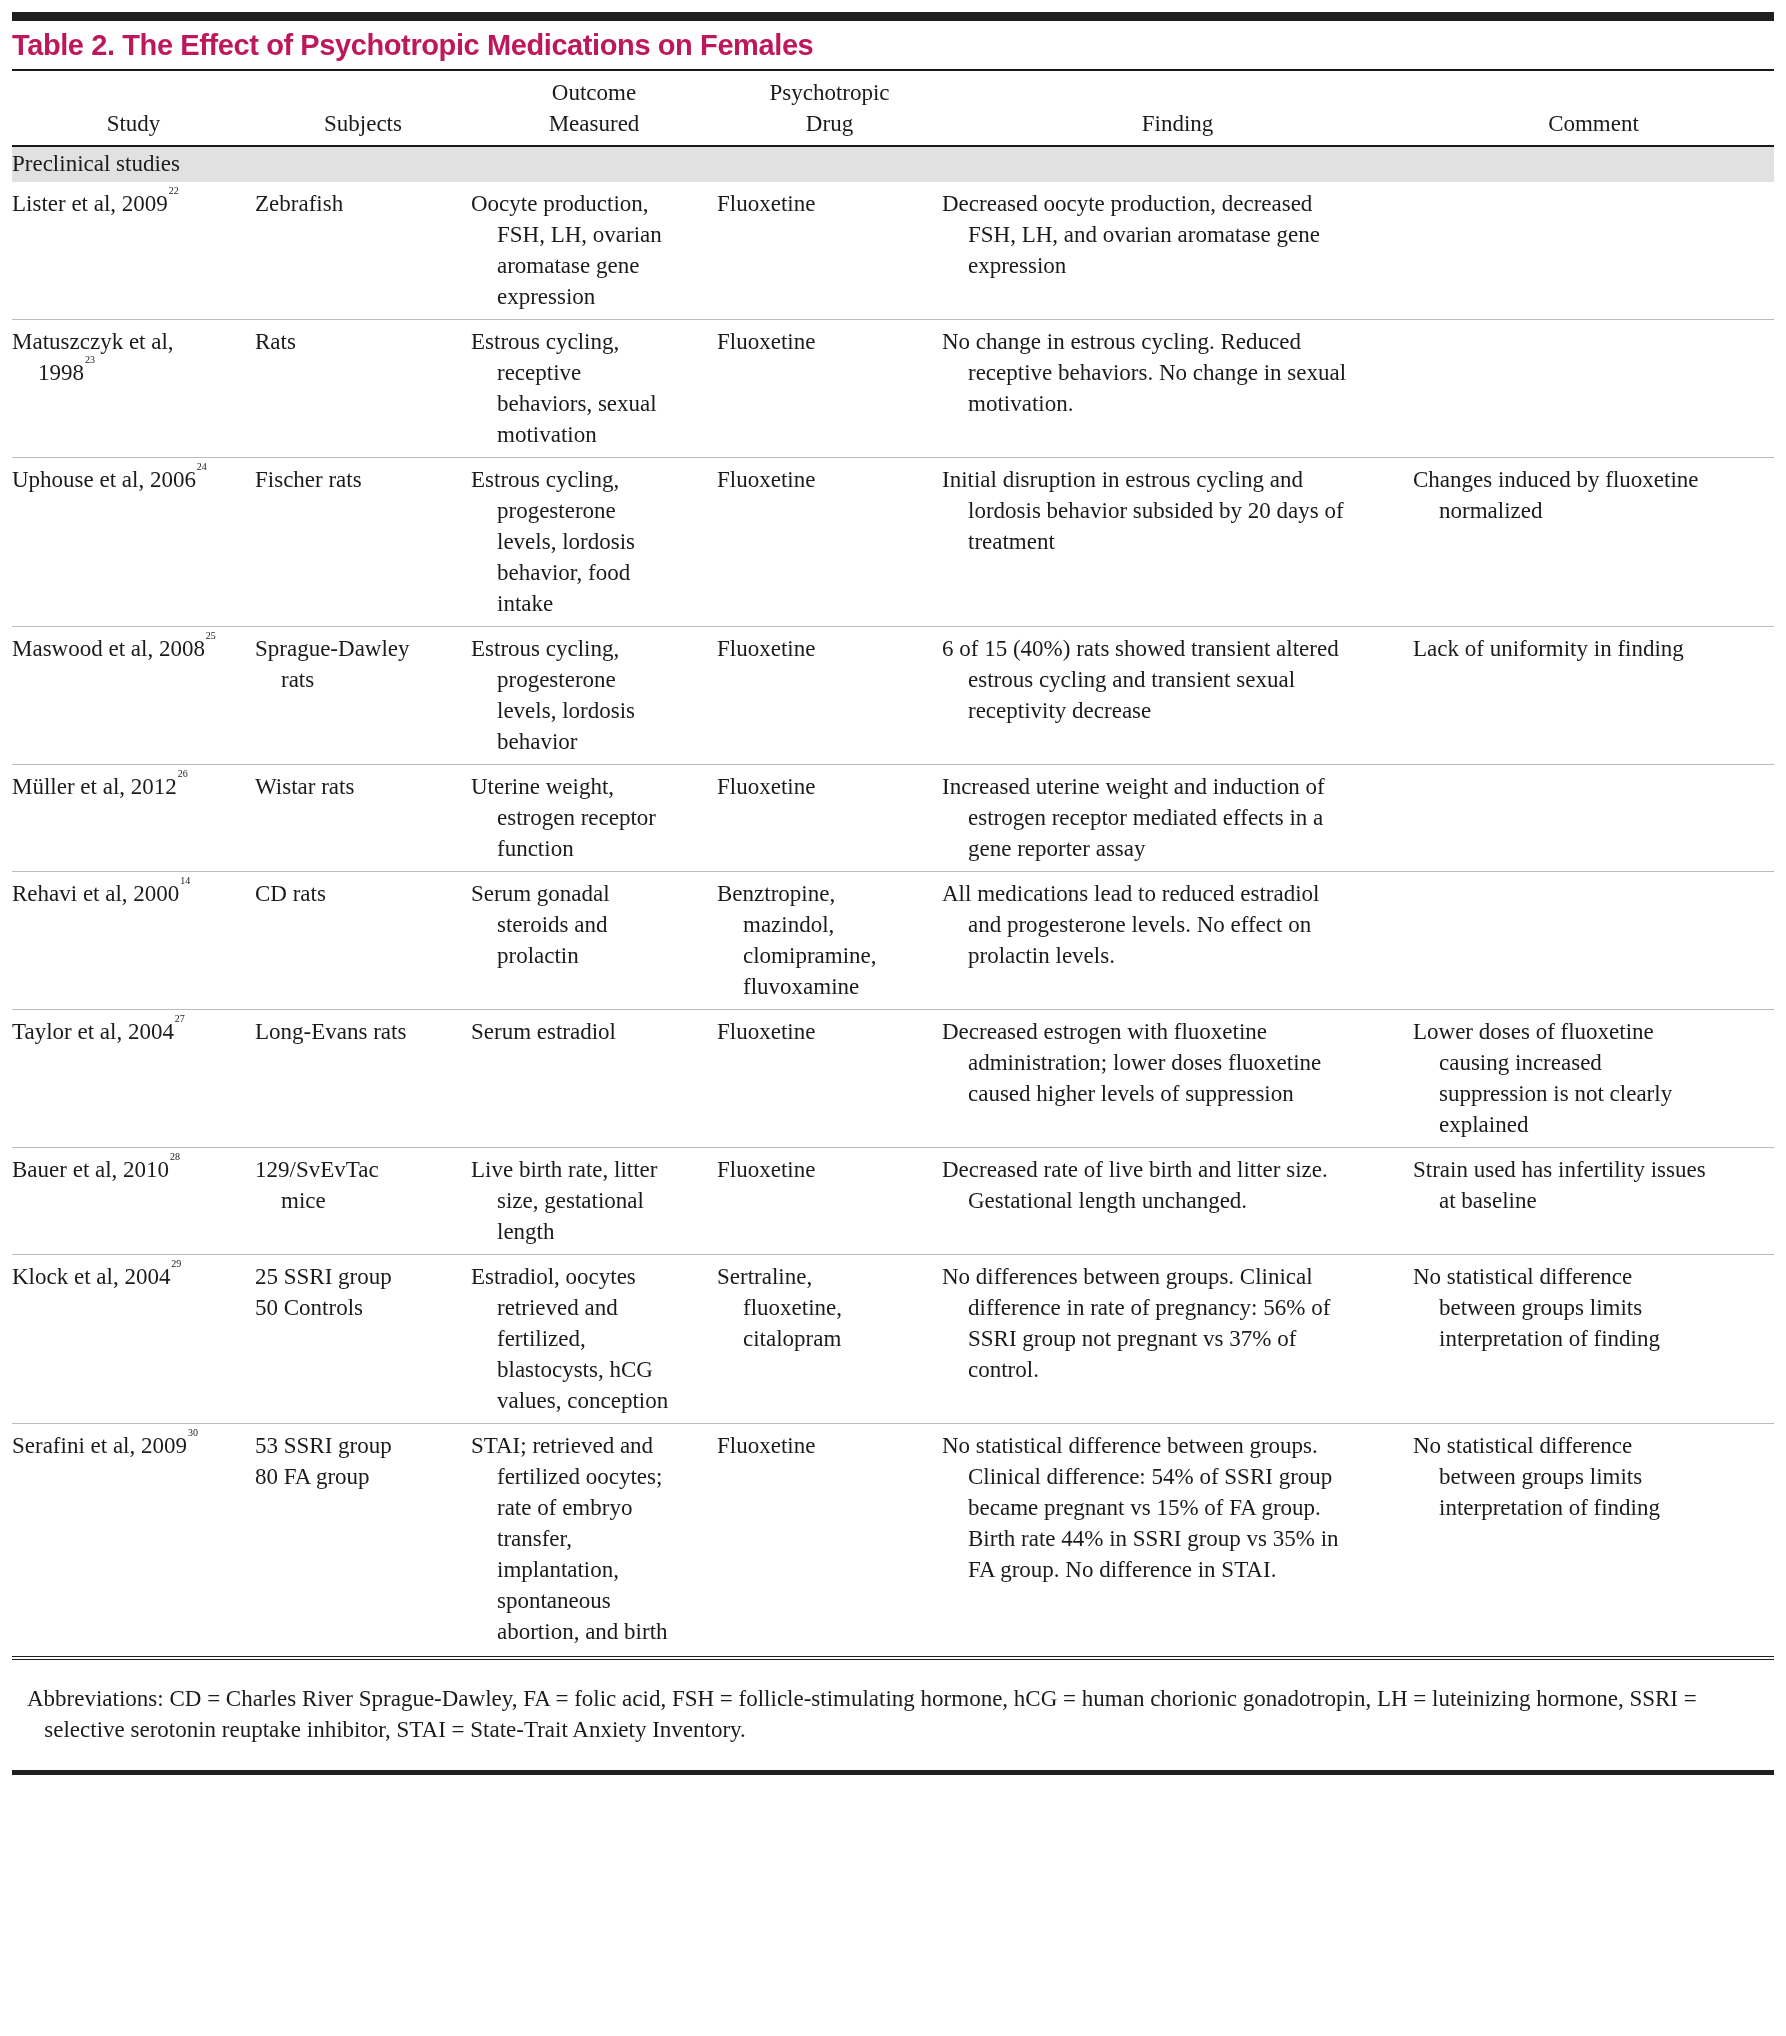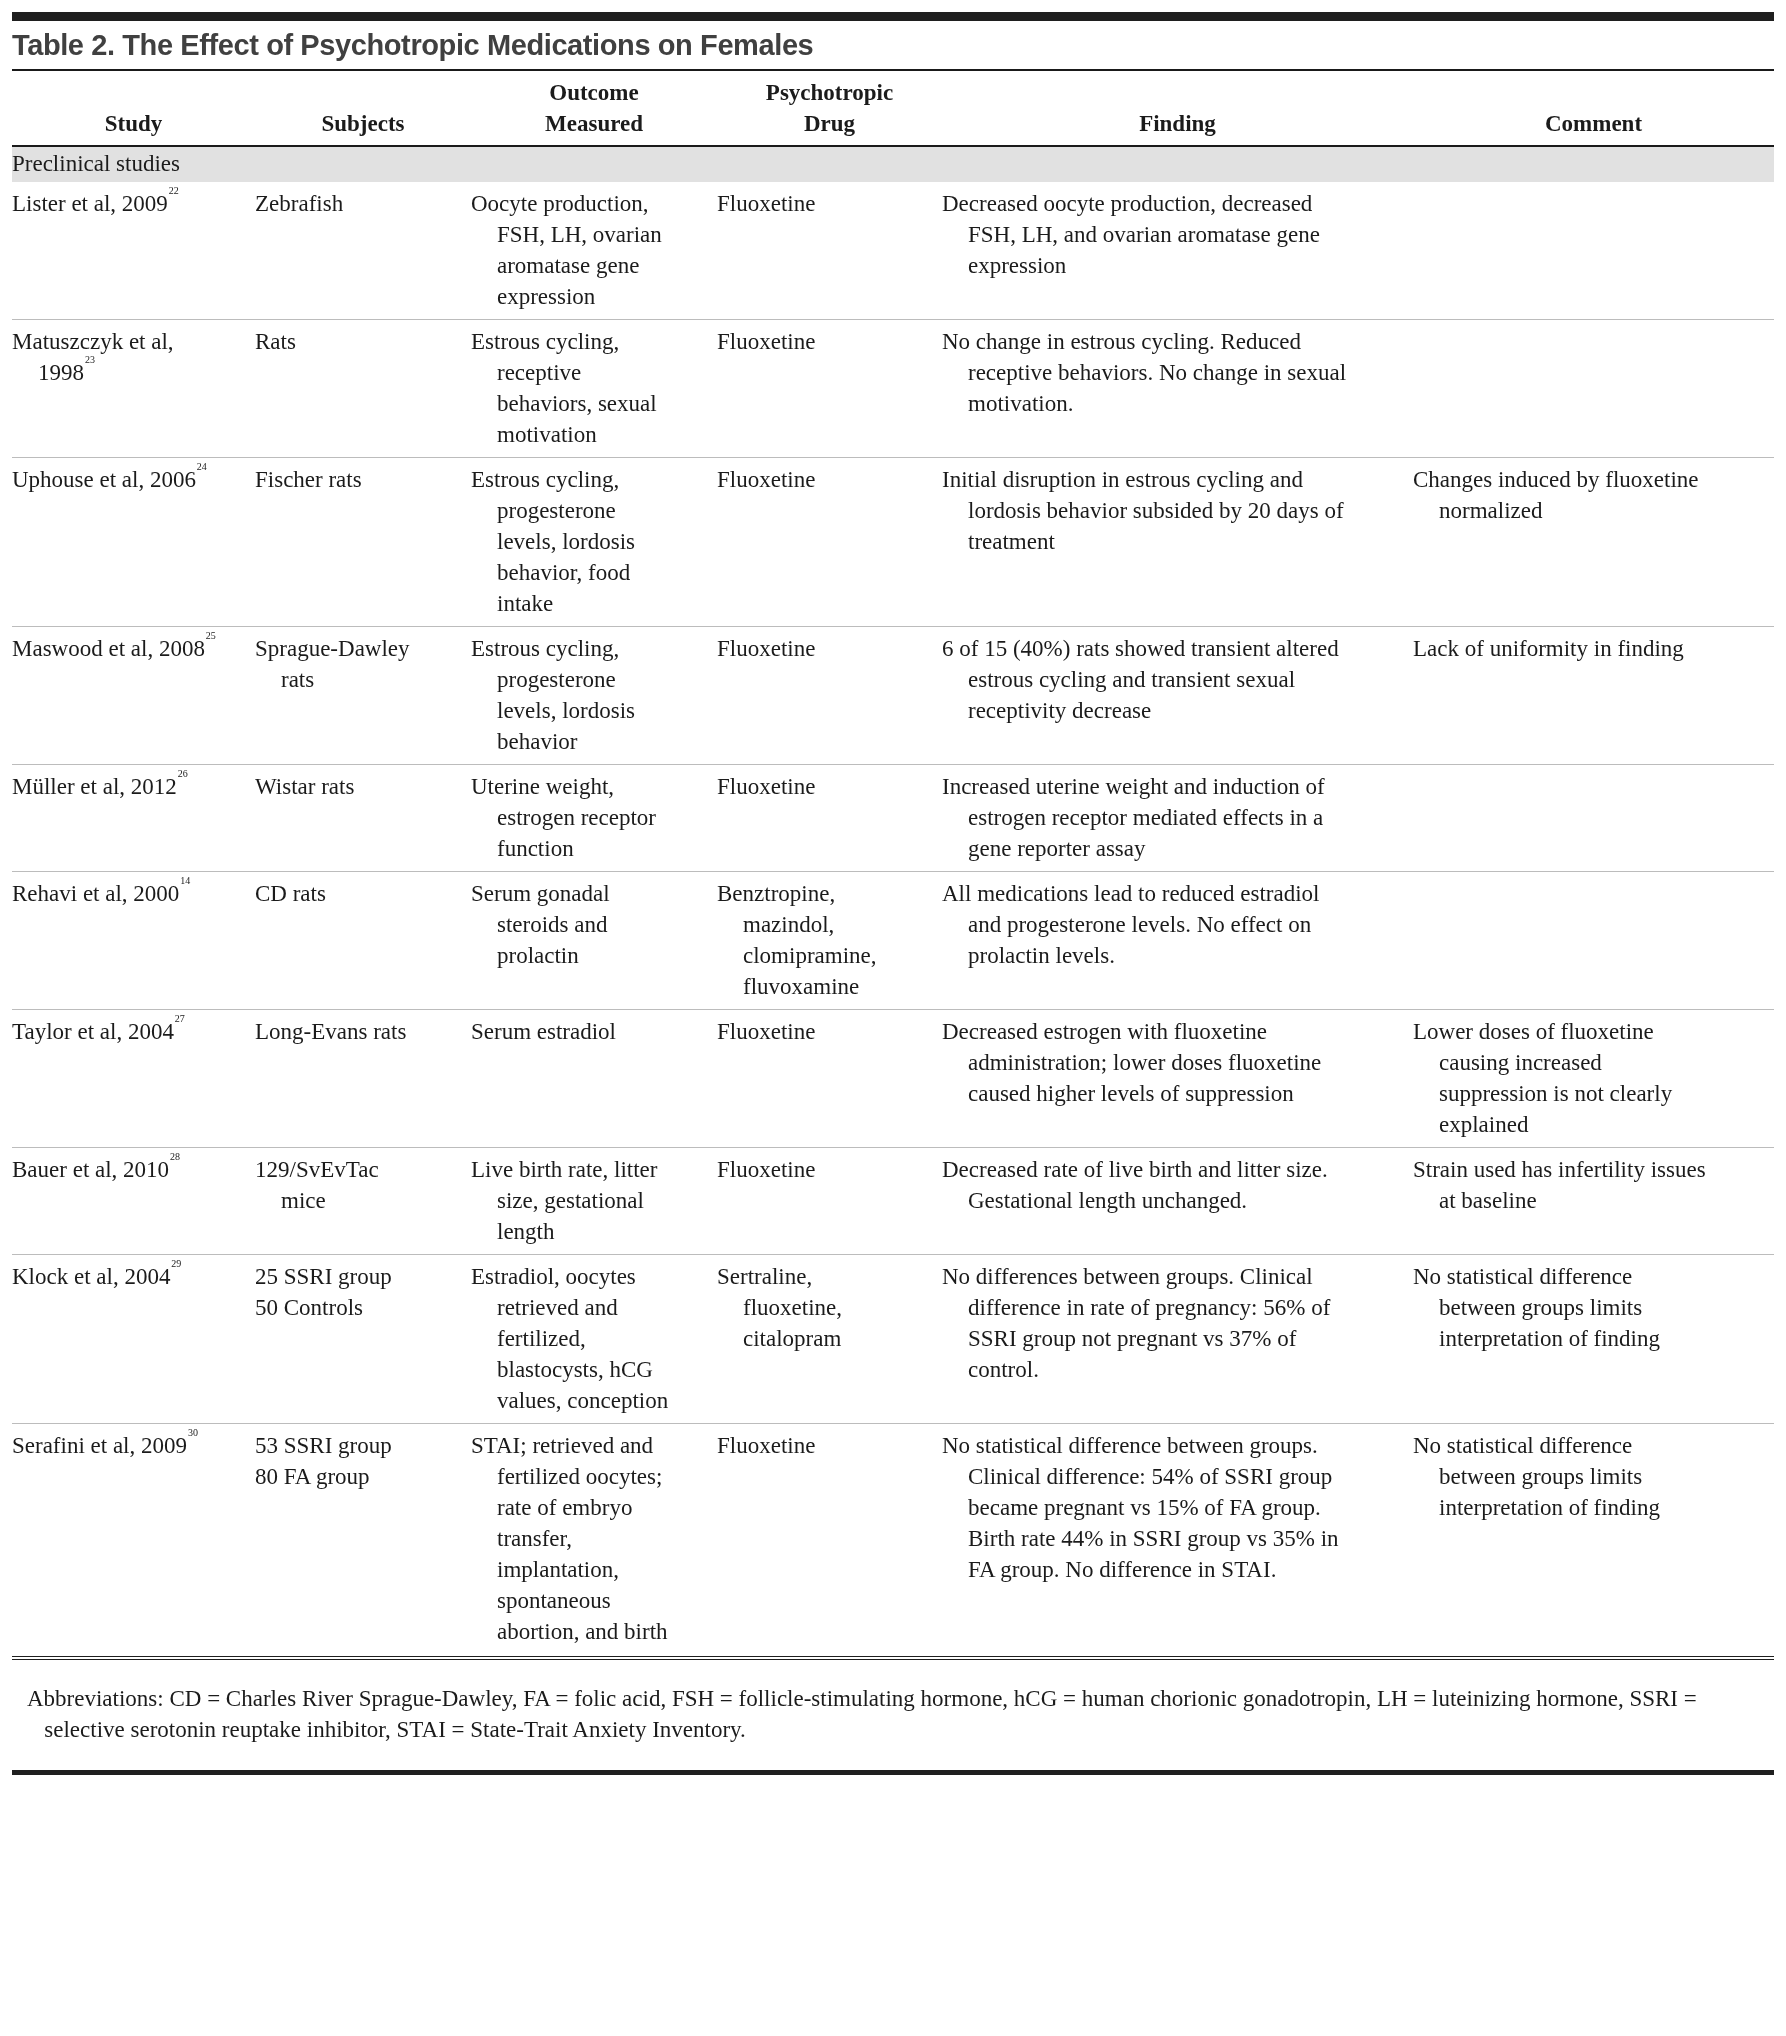--- a/index.html
+++ b/index.html
@@ -22,33 +22,33 @@
     height: 8.6px;
     background: #1f1f1f;
   }
   .title {
     font-family: "Liberation Sans", "DejaVu Sans", sans-serif;
     font-weight: 700;
     font-size: 29px;
     line-height: 35px;
     letter-spacing: -0.4px;
     margin: 7.8px 0 6px 0;
-    color: #404040;
+    color: #be185d;
   }
   .rule-title {
     height: 0;
     border-top: 2.6px solid #1a1a1a;
   }
   table.effects {
     width: 100%;
     border-collapse: collapse;
     table-layout: fixed;
   }
   thead th {
-    font-weight: bold;
+    font-weight: normal;
     vertical-align: bottom;
     text-align: center;
     white-space: pre-line;
     padding: 5.2px 0 6px 0;
     border-bottom: 2.6px solid #1a1a1a;
   }
   thead th.left { text-align: center; }
   td { vertical-align: top; padding: 6px 0 7px 0; }
   td.c1 { padding-right: 22.5px; }
   td.c2 { padding-right: 43px; }

